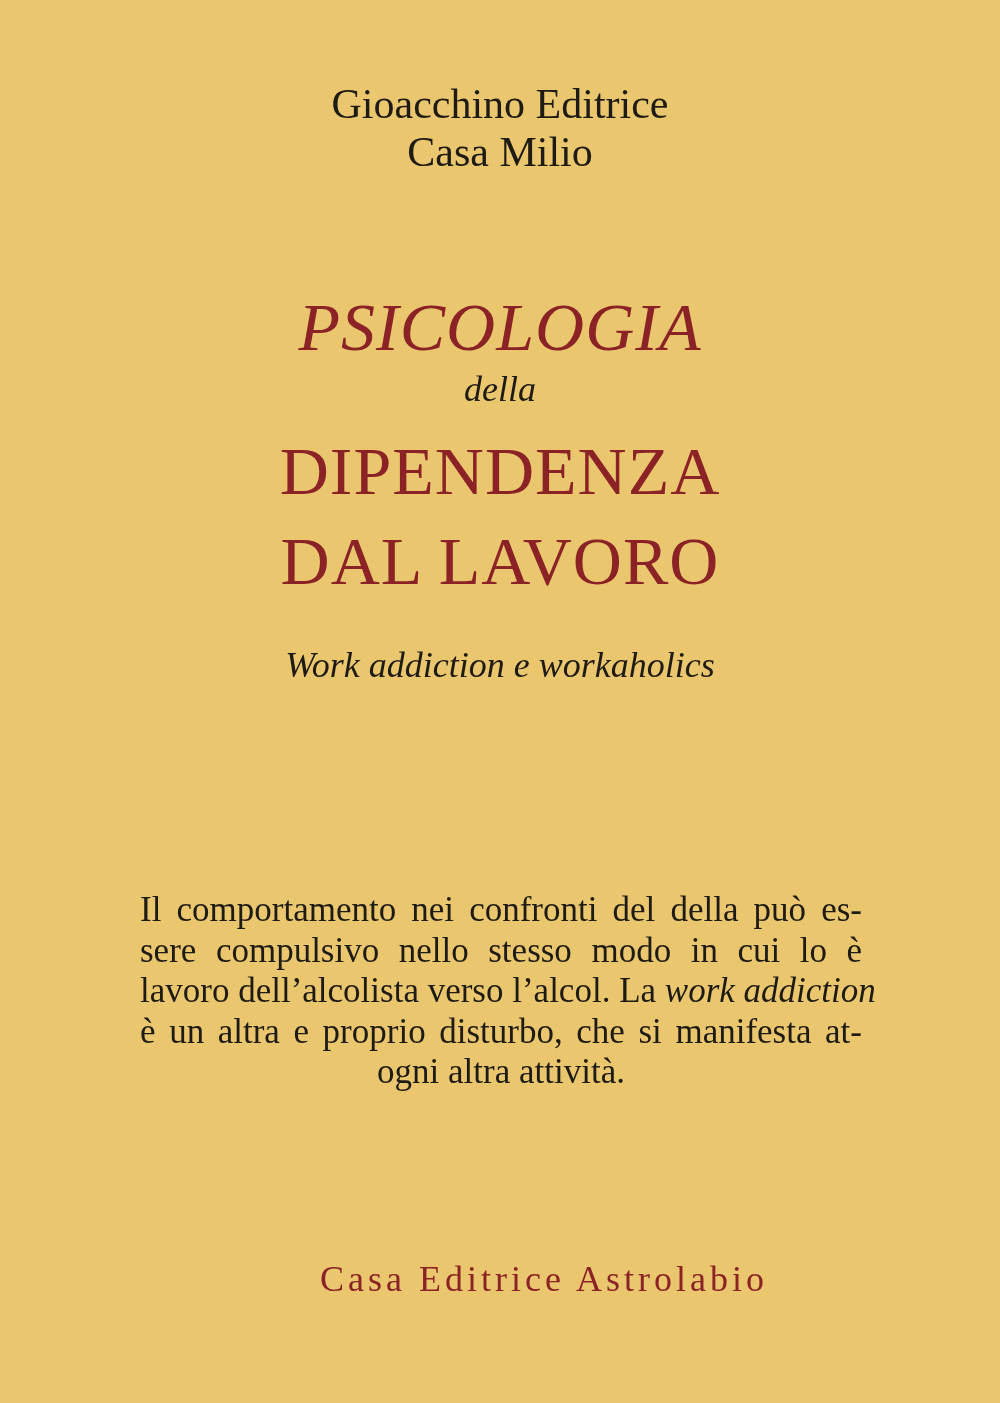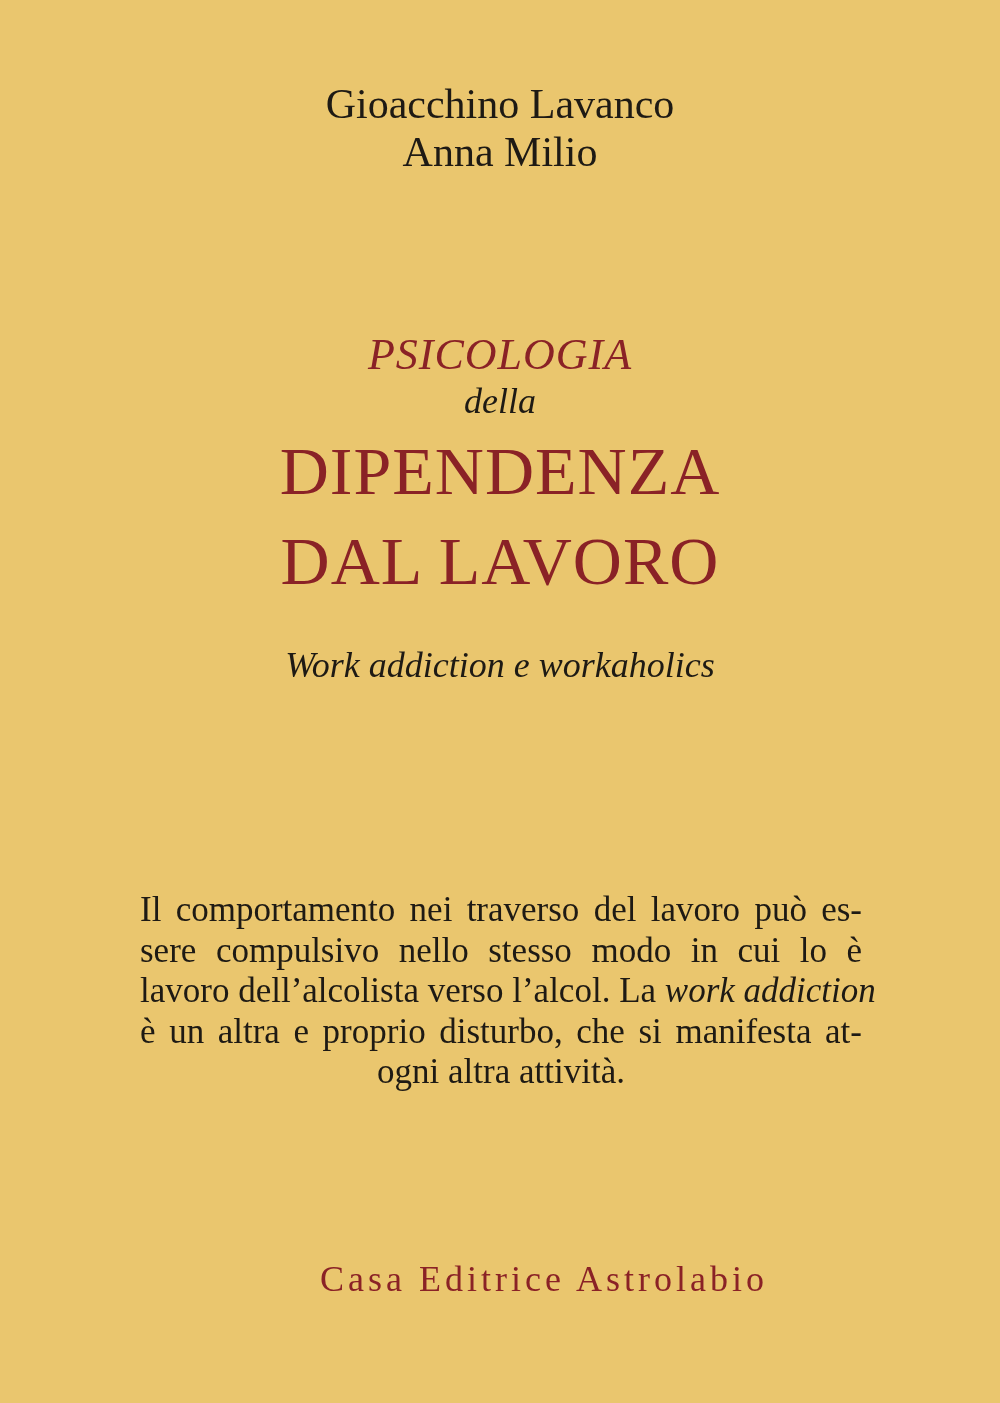--- a/index.html
+++ b/index.html
@@ -1,43 +1,43 @@
 <!DOCTYPE html>
 <html><head>
 <meta charset="utf-8">
 <style>
   html, body { margin:0; padding:0; }
   body { width:1000px; height:1403px; background:#eac66e; font-family:"Liberation Serif","DejaVu Serif",serif; position:relative; overflow:hidden; }
   .abs { position:absolute; left:0; width:1000px; text-align:center; }
   .author { color:#1e1a14; font-size:42px; line-height:48px; }
   .red { color:#8a2226; }
-  .title-italic { font-style:italic; font-size:44px; letter-spacing:1px;margin-top:41px; }
+  .title-italic { font-style:italic; font-size:68px; letter-spacing:1px; }
   .della { font-style:italic; font-size:36px; color:#1e1a14; }
   .title-big { font-size:68px; letter-spacing:1px; }
   .subtitle { font-style:italic; font-size:36px; color:#1e1a14; }
   .blurb { position:absolute; left:140px; width:722px; top:890px; color:#1e1a14; font-size:35px; line-height:40.5px; text-align:justify; }
   .blurb .line { display:block; text-align:justify; text-align-last:justify; white-space:nowrap; }
   .blurb .last { text-align:center; text-align-last:center; }
   .publisher { font-size:36px; letter-spacing:4px;padding-left:44px; }
 </style>
 </head>
 <body>
 
 <div>
-  <div class="abs author" style="top:80px;">Gioacchino Lavanco</div>
-  <div class="abs author" style="top:128px;">Anna Milio</div>
+  <div class="abs author" style="top:80px;">Gioacchino Editrice</div>
+  <div class="abs author" style="top:128px;">Casa Milio</div>
 
   <div class="abs red title-italic" style="top:288px;">PSICOLOGIA</div>
-  <div class="abs della" style="top:368px;margin-top:12px;">della</div>
+  <div class="abs della" style="top:368px;">della</div>
   <div class="abs red title-big" style="top:432px;">DIPENDENZA</div>
   <div class="abs red title-big" style="top:522px;">DAL LAVORO</div>
   <div class="abs subtitle" style="top:644px;">Work addiction e workaholics</div>
 
   <div class="blurb">
-    <span class="line">Il comportamento nei traverso del lavoro può es-</span>
+    <span class="line">Il comportamento nei confronti del della può es-</span>
     <span class="line">sere compulsivo nello stesso modo in cui lo è</span>
     <span class="line"><span>lavoro dell’alcolista verso l’alcol. La </span><i>work addiction</i></span>
     <span class="line">è un altra e proprio disturbo, che si manifesta at-</span>
     <span class="line last">ogni altra attività.</span>
   </div>
 
   <div class="abs red publisher" style="top:1258px;">Casa Editrice Astrolabio</div>
 </div>
 
 </body></html>

